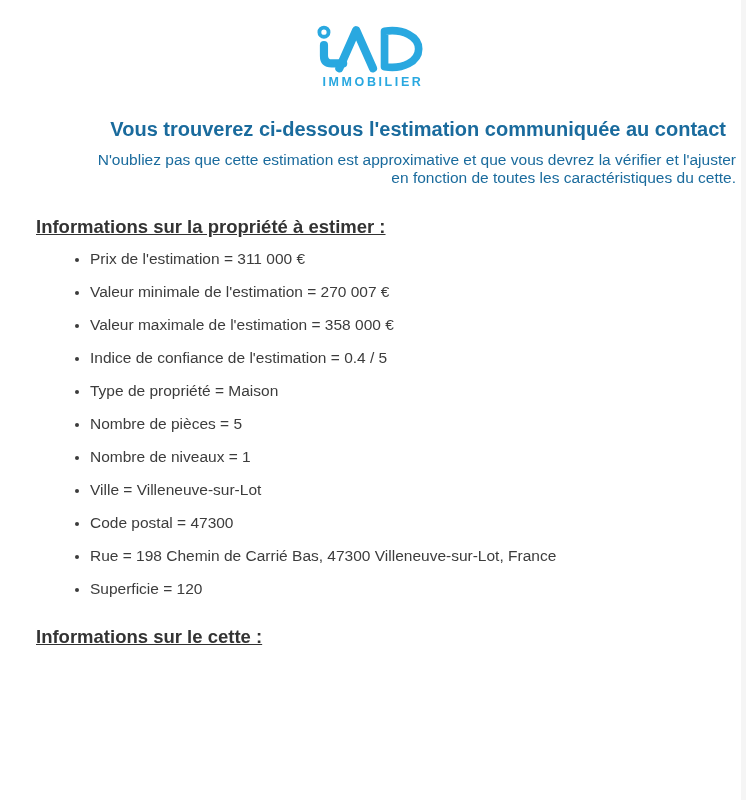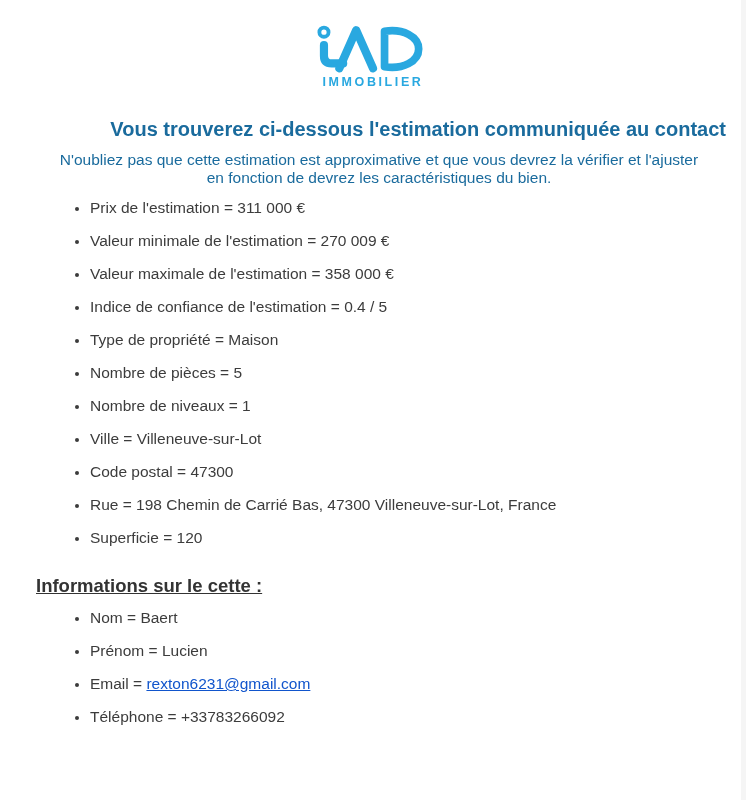--- a/index.html
+++ b/index.html
@@ -32,21 +32,21 @@
   }
   h1.title {
     text-align: right;
     color: #1A6B9D;
     font-size: 20px;
     line-height: 23px;
     font-weight: bold;
     margin: 29px 20px 5px 20px;
   }
   .subtitle {
-    text-align: center;
+    text-align: right;
     color: #1A6B9D;
     font-size: 15.5px;
     line-height: 18px;
     margin: 10px;
     padding-left: 12px;
   }
   .subtitle span { display: block; }
   h2.section-heading {
     font-size: 18.5px;
     font-weight: bold;
@@ -86,40 +86,35 @@
       <path d="M 71 44.5 L 71 7.5 C 90 4.5 106.5 13 106.5 26 C 106.5 39 90 47.5 71 44.5 Z" stroke-width="8"></path>
     </g>
   </svg>
   <div class="logo-sub">IMMOBILIER</div>
 </div>
 
 <h1 class="title">Vous trouverez ci-dessous l'estimation communiquée au contact</h1>
 
 <p class="subtitle">
   <span>N'oubliez pas que cette estimation est approximative et que vous devrez la vérifier et l'ajuster</span>
-  <span>en fonction de devrez les caractéristiques du bien.</span>
+  <span>en fonction de toutes les caractéristiques du cette.</span>
 </p>
 
 <section>
+  <h2 class="section-heading">Informations sur la propriété à estimer :</h2>
   <ul class="info-list" id="list-0">
       <li>Prix de l'estimation = 311 000 €</li>
-      <li>Valeur minimale de l'estimation = 270 009 €</li>
+      <li>Valeur minimale de l'estimation = 270 007 €</li>
       <li>Valeur maximale de l'estimation = 358 000 €</li>
       <li>Indice de confiance de l'estimation = 0.4 / 5</li>
       <li>Type de propriété = Maison</li>
       <li>Nombre de pièces = 5</li>
       <li>Nombre de niveaux = 1</li>
       <li>Ville = Villeneuve-sur-Lot</li>
       <li>Code postal = 47300</li>
       <li>Rue = 198 Chemin de Carrié Bas, 47300 Villeneuve-sur-Lot, France</li>
       <li>Superficie = 120</li>
     </ul>
 </section>
 
 <section>
   <h2 class="section-heading">Informations sur le cette :</h2>
-  <ul class="info-list" id="list-1">
-      <li>Nom = Baert</li>
-      <li>Prénom = Lucien</li>
-      <li>Email = <a class="email-link" href="#">rexton6231@gmail.com</a></li>
-      <li>Téléphone = +33783266092</li>
-    </ul>
 </section>
 
 </body></html>

